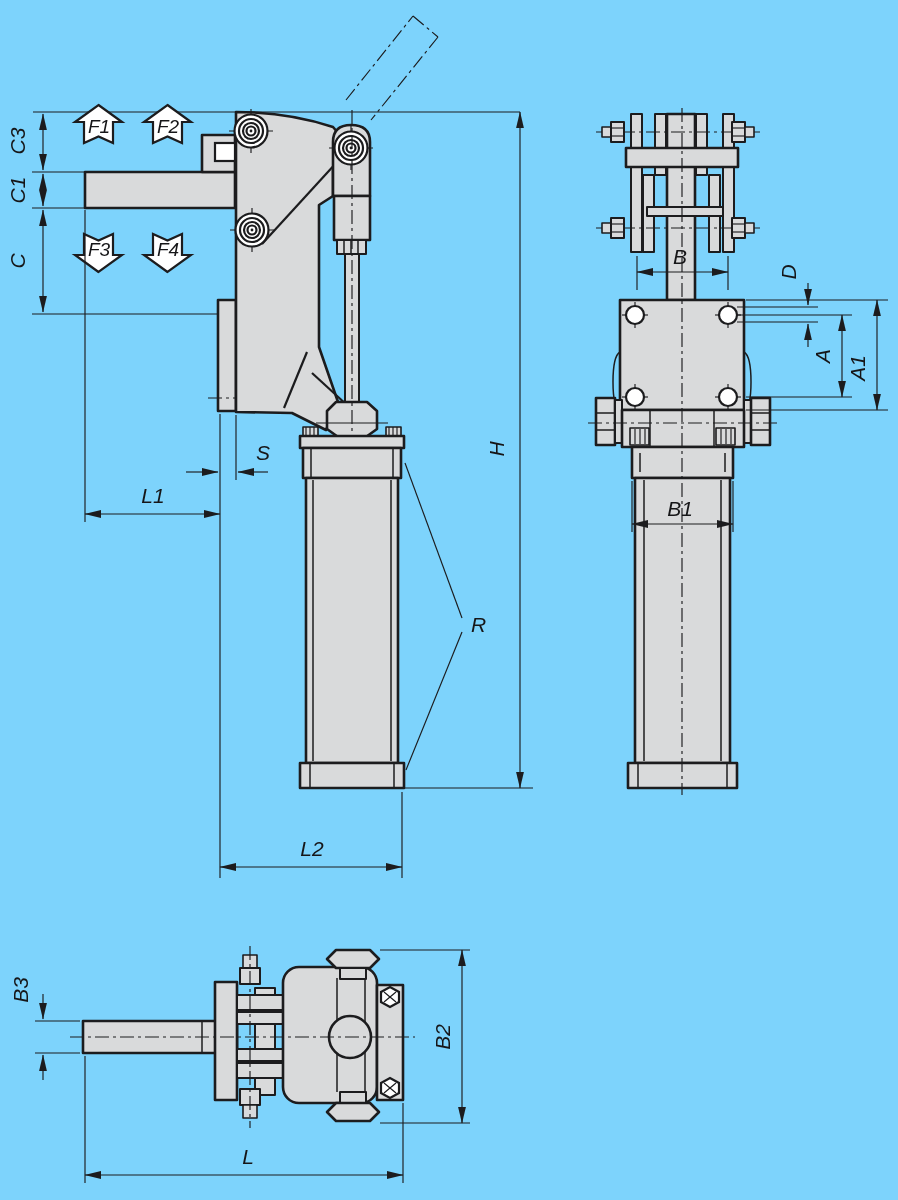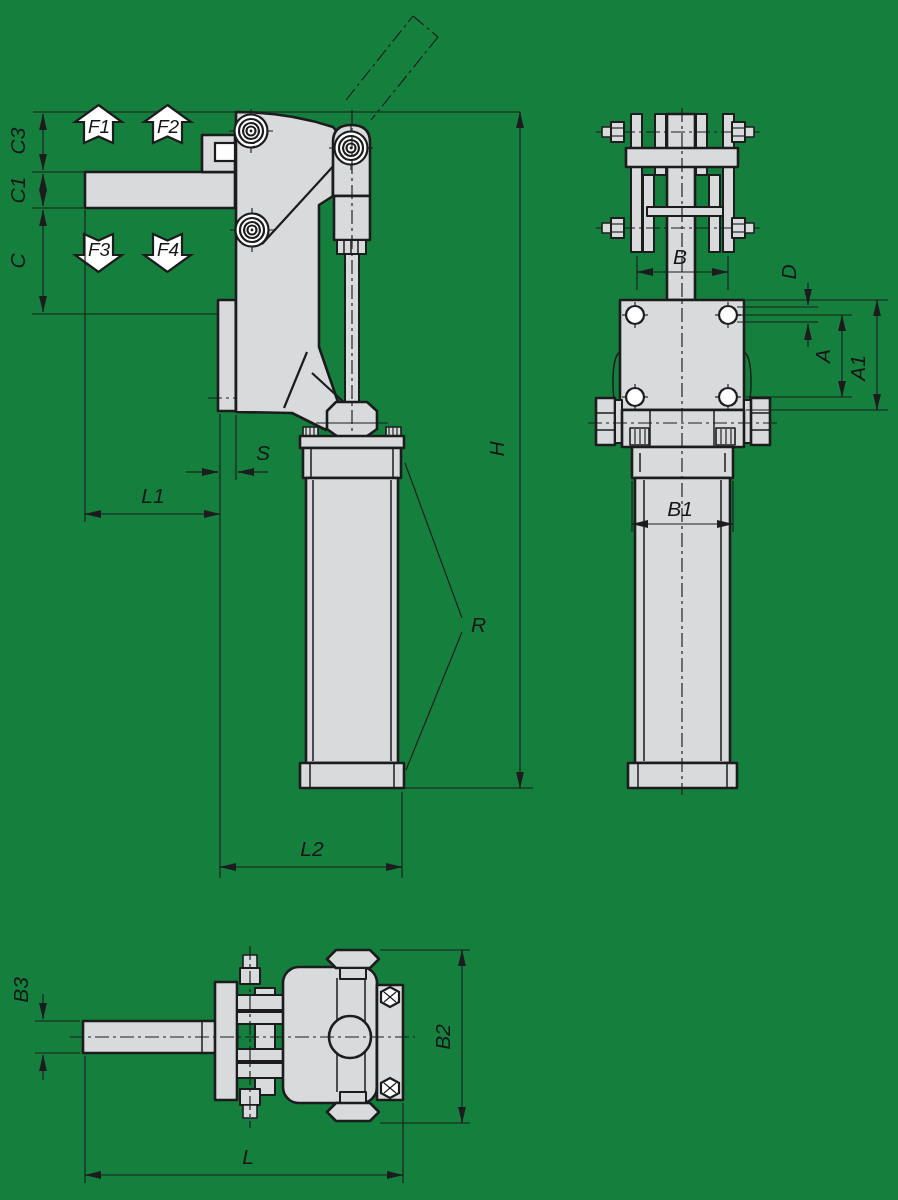--- a/index.html
+++ b/index.html
@@ -1,16 +1,16 @@
 <!DOCTYPE html>
 <html><head>
 <meta charset="utf-8">
 <style>
   html,body{margin:0;padding:0;background:#ffffff;}
-  #stage{position:relative;width:898px;height:1200px;background:#15803d;overflow:hidden;
+  #stage{position:relative;width:898px;height:1200px;background:#7dd3fc;overflow:hidden;
          font-family:"Liberation Sans",sans-serif;}
   svg{position:absolute;left:0;top:0;}
   
   .o  {fill:#d9dadb;stroke:#1c1c1e;stroke-width:2.6;stroke-linejoin:round;}
   .o2 {fill:#d9dadb;stroke:#1c1c1e;stroke-width:2.0;stroke-linejoin:round;}
   .o1 {fill:#d9dadb;stroke:#1c1c1e;stroke-width:1.6;stroke-linejoin:round;}
   .w  {fill:#ffffff;stroke:#1c1c1e;stroke-width:2.2;}
   
   .t  {fill:none;stroke:#1c1c1e;stroke-width:1.15;}
   .t15{fill:none;stroke:#1c1c1e;stroke-width:1.5;}

